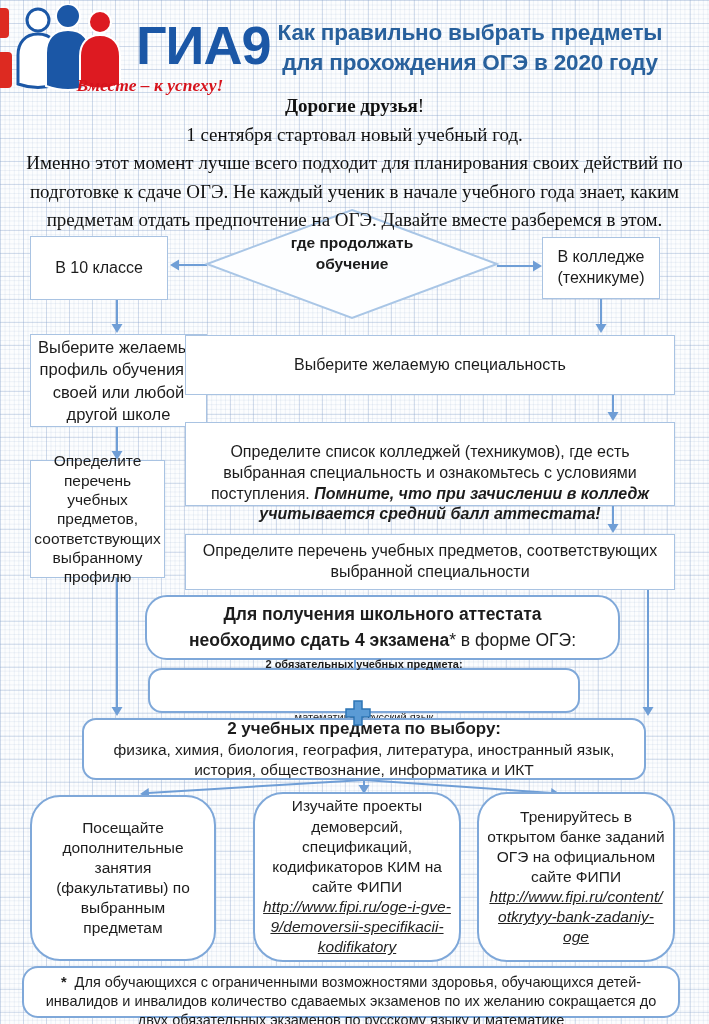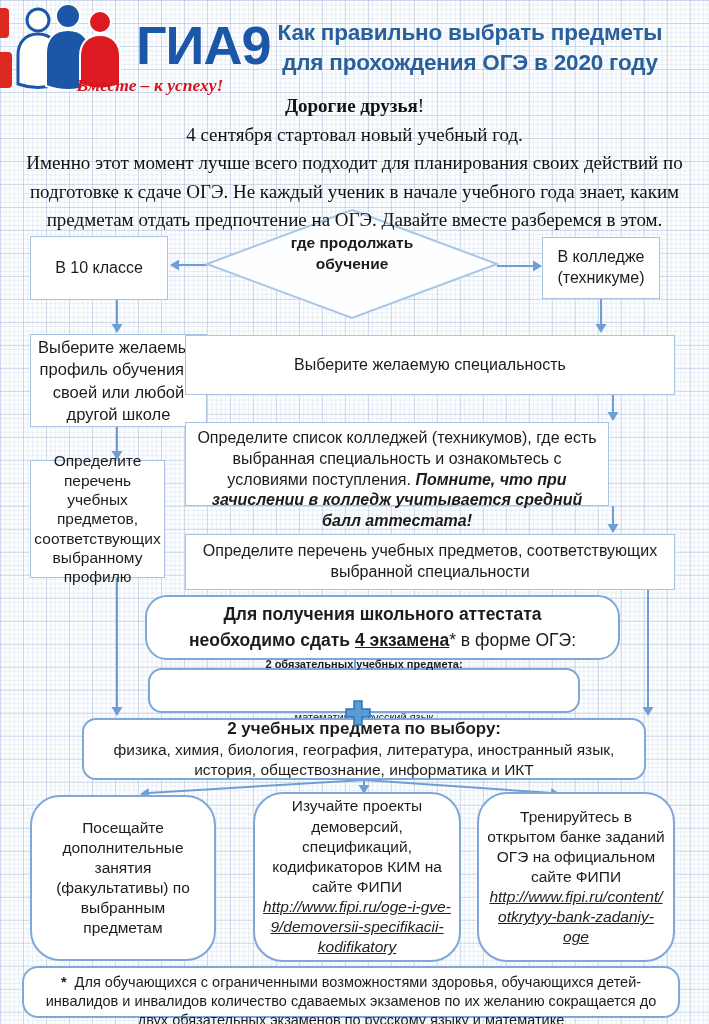--- a/index.html
+++ b/index.html
@@ -19,21 +19,21 @@
   .box{
     position:absolute;box-sizing:border-box;z-index:2;
     background:#fff;border:1.5px solid #a9c3e2;
     display:flex;flex-direction:column;align-items:center;justify-content:center;
     text-align:center;font-size:16px;line-height:1.3;padding:3px 7px;
   }
   .round{border-radius:22px;border:2px solid #7fa8d9;}
   .advice{border-radius:30px;border:2px solid #7fa8d9;font-size:15.5px;line-height:1.3;}
   .bold{font-weight:bold;}
   .emph{font-weight:bold;font-style:italic;}
-  .und{text-decoration:underline;}
+  .und{}
   .lnk{font-style:italic;text-decoration:underline;overflow-wrap:anywhere;color:#222;cursor:pointer;}
   .title{
     position:absolute;left:235px;top:18px;width:470px;z-index:2;
     color:#28609c;font-weight:bold;font-size:22.5px;line-height:1.33;text-align:center;letter-spacing:-0.2px;
   }
   .intro{
     position:absolute;left:2px;top:92px;width:705px;z-index:2;text-align:center;
     font-family:"Liberation Serif","DejaVu Serif",serif;font-size:19px;line-height:1.5;color:#111;
   }
   .logo{position:absolute;left:8px;top:4px;width:230px;height:92px;z-index:2;}
@@ -108,21 +108,21 @@
 
   <div class="title">
     <div>Как правильно выбрать предметы</div>
     <div>для прохождения ОГЭ в 2020 году</div>
   </div>
 
   <div class="intro">
     <div>
       <span class="bold">Дорогие друзья</span><span>!</span>
     </div>
-    <div>4 сентября стартовал новый учебный год.</div>
+    <div>1 сентября стартовал новый учебный год.</div>
     <div>Именно этот момент лучше всего подходит для планирования своих действий по подготовке к сдаче ОГЭ. Не каждый ученик в начале учебного года знает, каким предметам отдать предпочтение на ОГЭ. Давайте вместе разберемся в этом.</div>
   </div>
 
   <div class="decision-label">
     <div>где продолжать</div>
     <div>обучение</div>
   </div>
 
   <div class="box" style="left:30px;top:236px;width:138px;height:64px;">
     <span>В 10 классе</span>
@@ -134,21 +134,21 @@
   <div class="box" style="left:30px;top:334px;width:177px;height:93px;font-size:16.5px;line-height:1.35;">
     <span>Выберите желаемый профиль обучения в своей или любой другой школе</span>
   </div>
   <div class="box" style="left:30px;top:460px;width:135px;height:118px;font-size:15.5px;line-height:1.25;">
     <span>Определите перечень учебных предметов, соответствующих выбранному профилю</span>
   </div>
 
   <div class="box" style="left:185px;top:335px;width:490px;height:60px;">
     <span>Выберите желаемую специальность</span>
   </div>
-  <div class="box" style="left:185px;top:422px;width:424px;height:84px;display:block;padding-top:5px;">
+  <div class="box" style="left:185px;top:422px;width:490px;height:84px;display:block;padding-top:19px;">
     <span>Определите список колледжей (техникумов), где есть выбранная специальность и ознакомьтесь с условиями поступления. </span><span class="emph">Помните, что при зачислении в колледж  учитывается средний балл аттестата!</span>
   </div>
   <div class="box" style="left:185px;top:534px;width:490px;height:56px;">
     <span>Определите перечень учебных предметов, соответствующих выбранной специальности</span>
   </div>
 
   <div class="box round" style="left:145px;top:595px;width:475px;height:65px;font-size:17.5px;line-height:1.45;">
     <div class="bold">Для получения школьного аттестата</div>
     <div>
       <span class="bold">необходимо сдать </span><span class="bold und">4 экзамена</span><span>*</span><span> в форме ОГЭ:</span>

